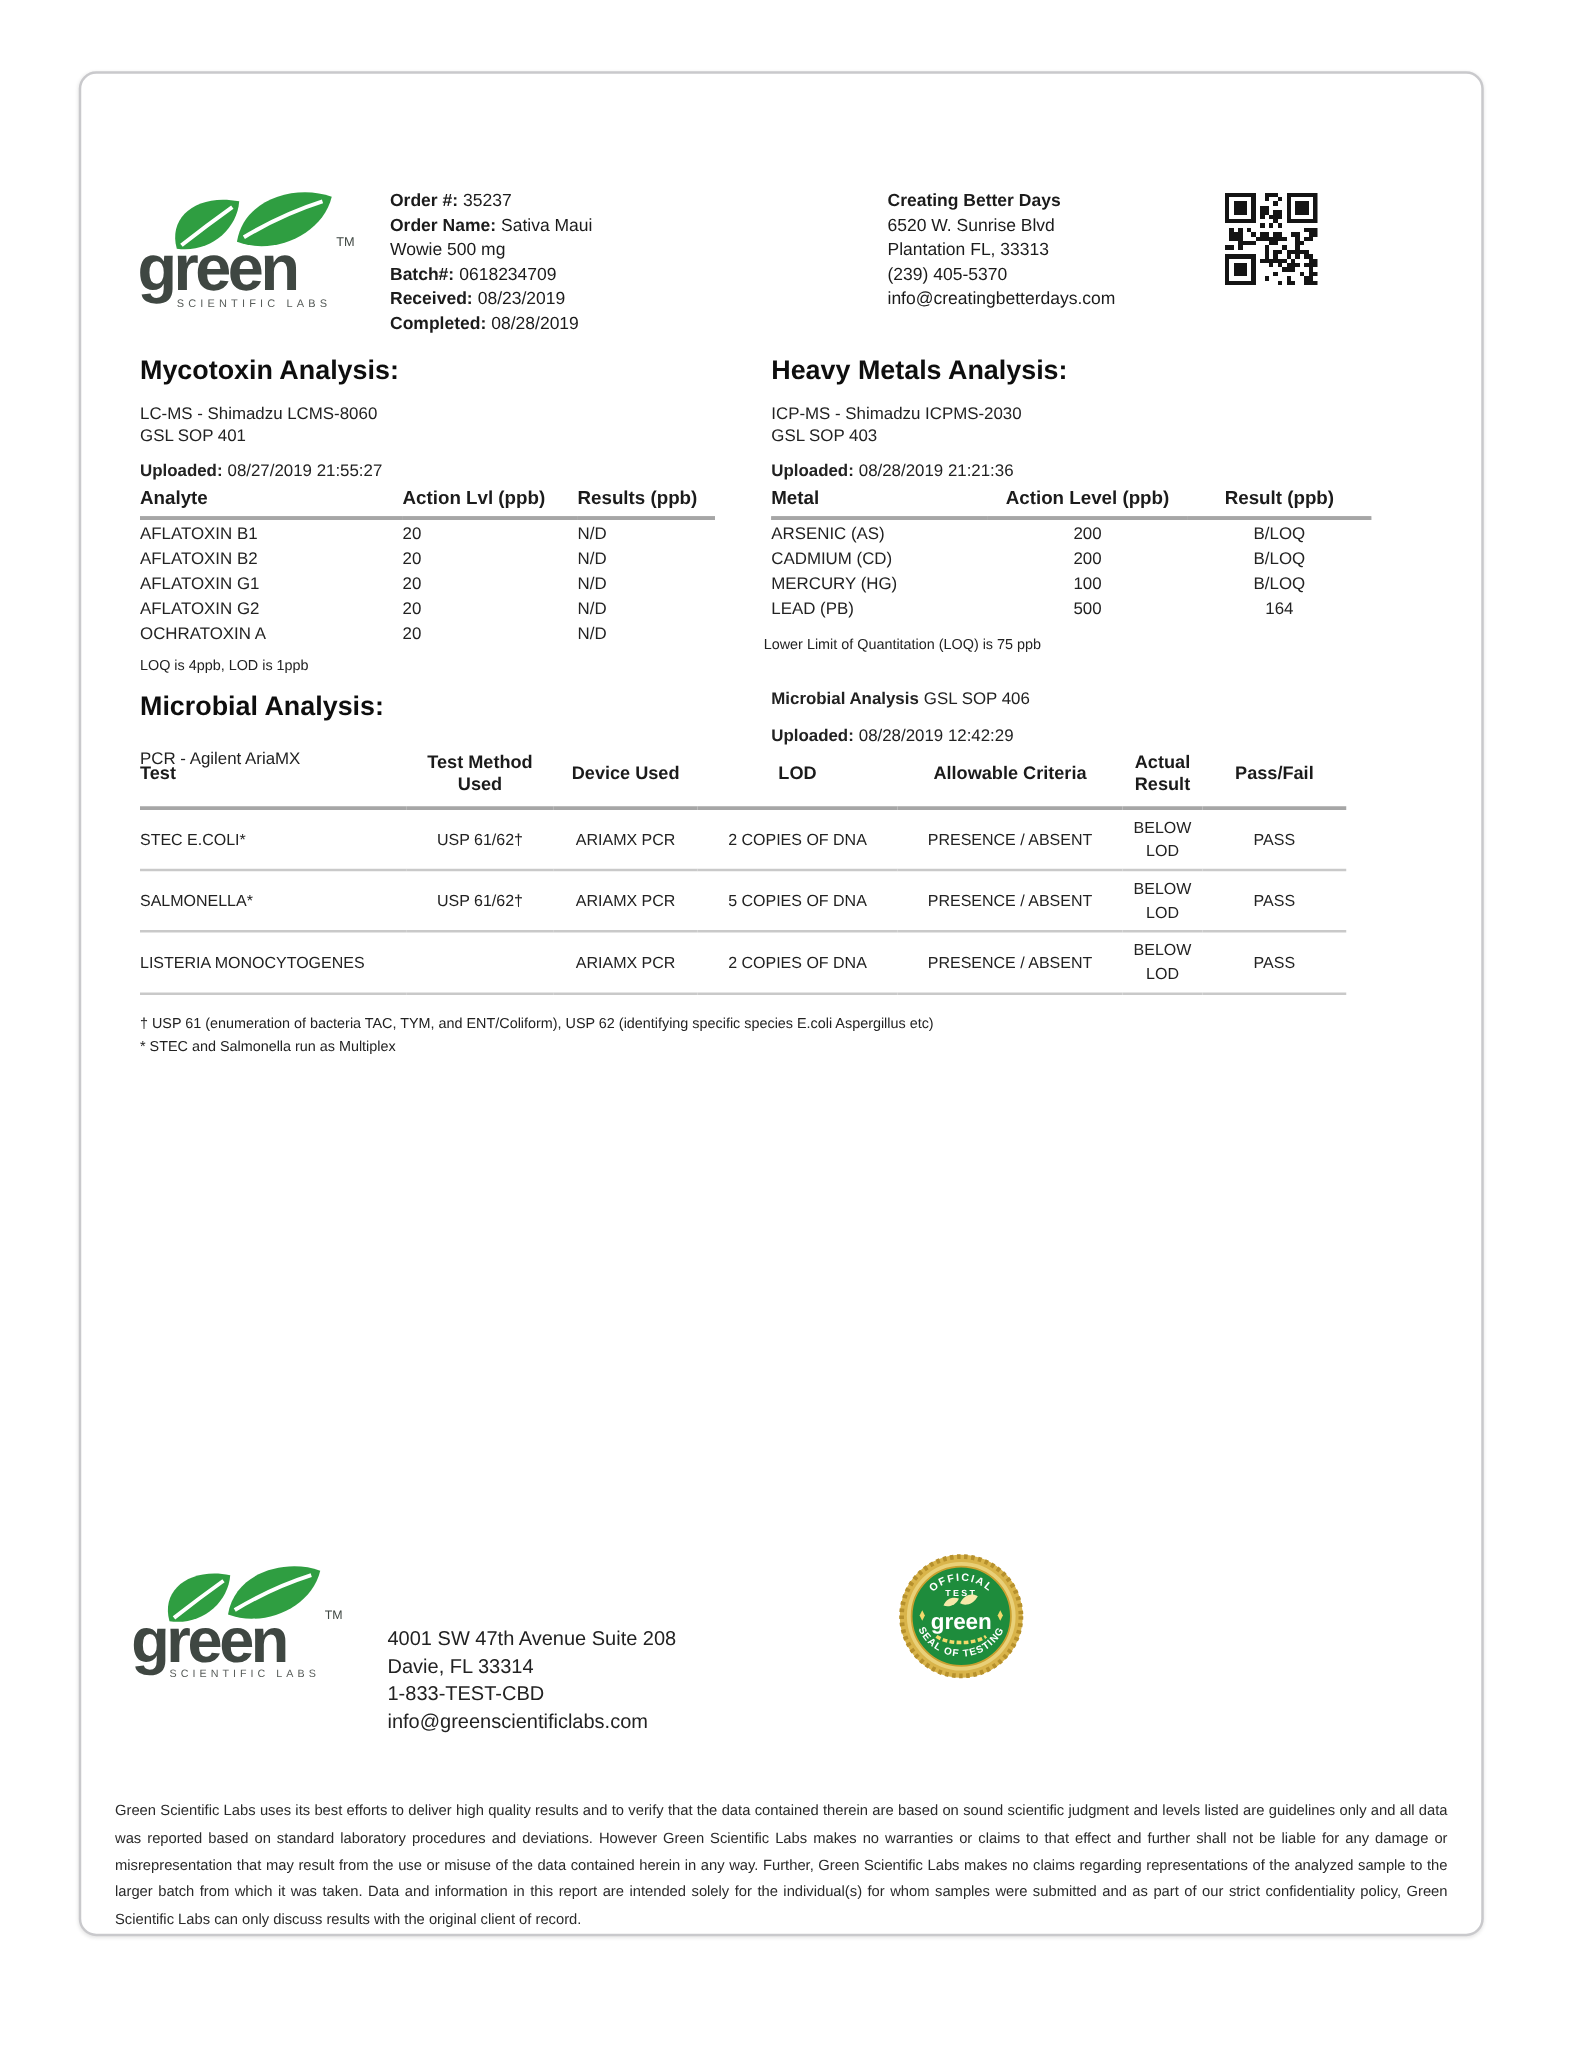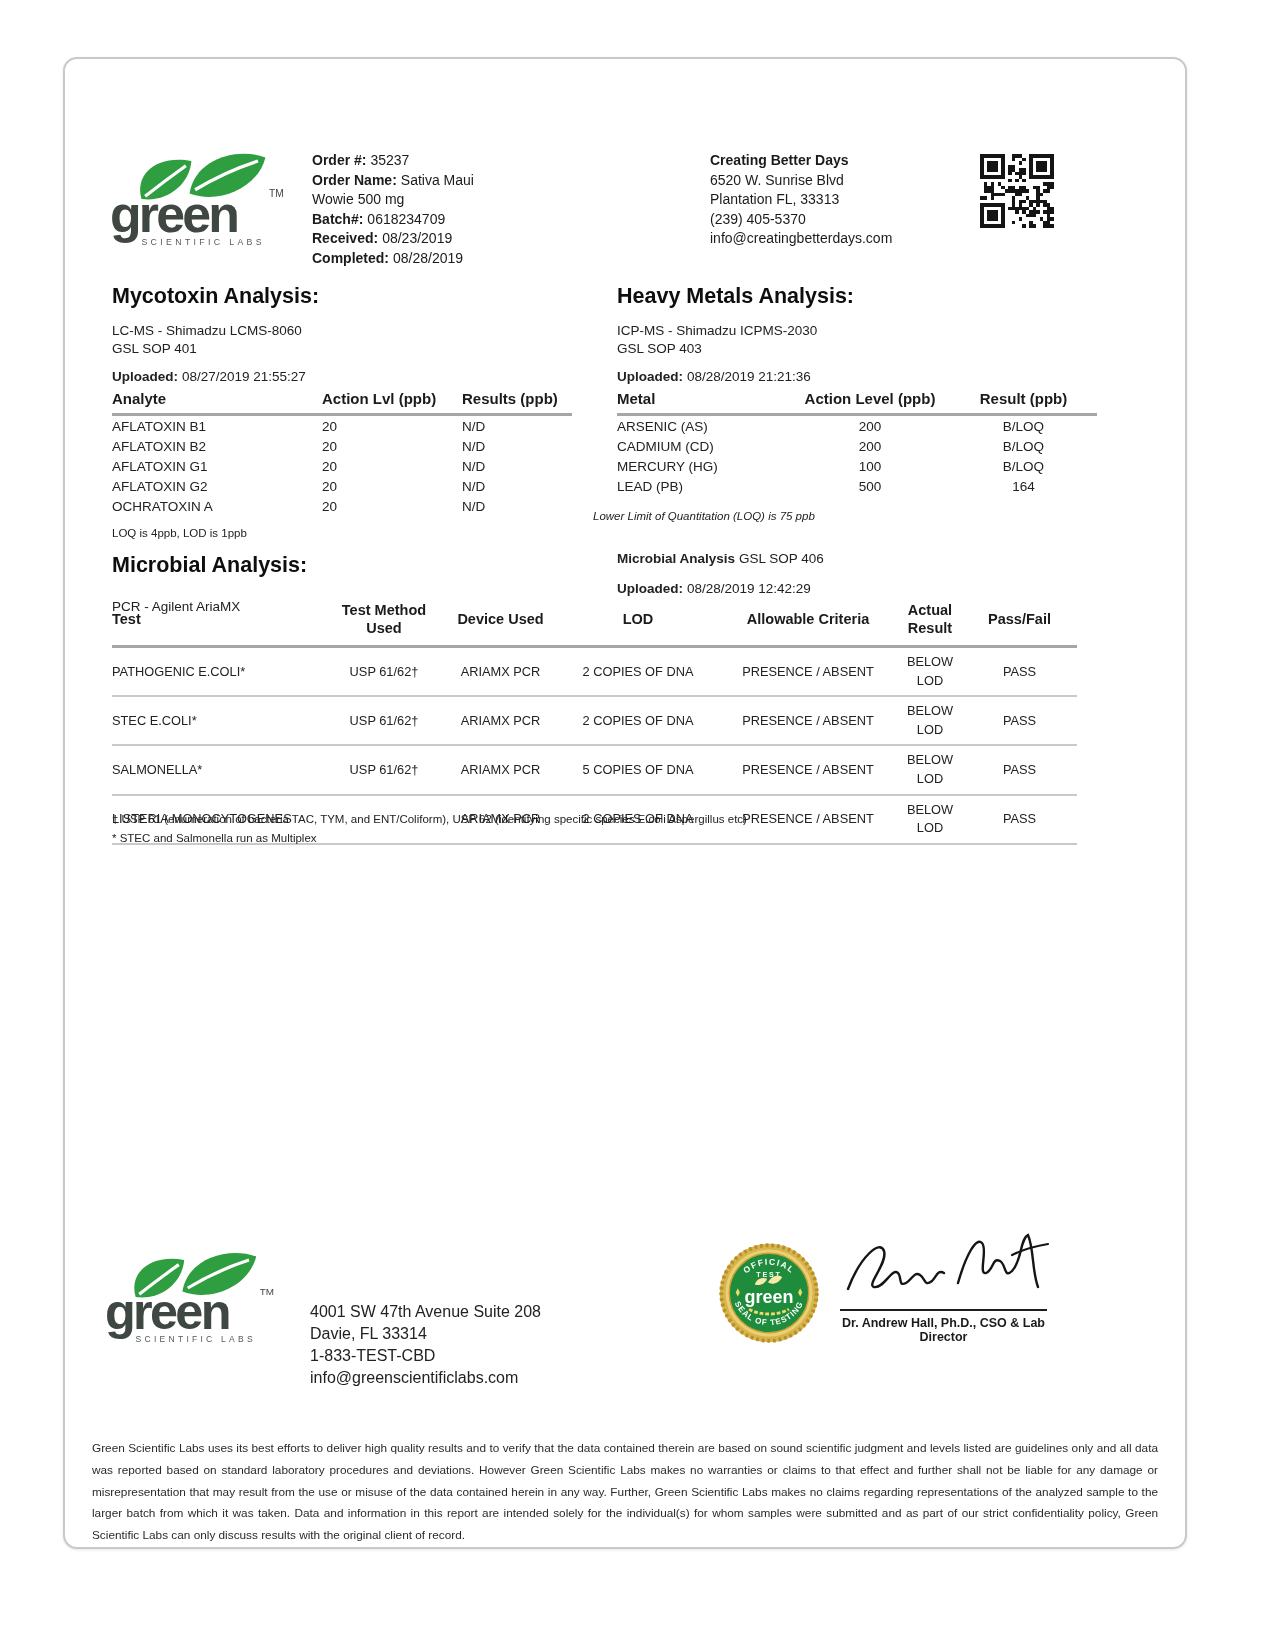--- a/index.html
+++ b/index.html
@@ -371,21 +371,21 @@
           <td>100</td>
           <td>B/LOQ</td>
         </tr>
         <tr>
           <td>LEAD (PB)</td>
           <td>500</td>
           <td>164</td>
         </tr>
       </tbody>
   </table>
-  <div class="abs small" style="left:528px;top:451px;font-style:italic;">Lower Limit of Quantitation (LOQ) is 75 ppb</div>
+  <div class="abs small" style="left:546px;top:451px;">Lower Limit of Quantitation (LOQ) is 75 ppb</div>
 
   <div class="abs h2" style="left:47px;top:494px;">Microbial Analysis:</div>
   <div class="abs meta" style="left:552px;top:491px;">
     <span class="b">Microbial Analysis</span><span class="val">GSL SOP 406</span>
   </div>
   <div class="abs meta" style="left:552px;top:521px;">
     <span class="b">Uploaded:</span><span class="val">08/28/2019 12:42:29</span>
   </div>
   <div class="abs meta" style="left:47px;top:539px;">PCR - Agilent AriaMX</div>
 
@@ -405,29 +405,20 @@
         <th>Test Method Used</th>
         <th>Device Used</th>
         <th>LOD</th>
         <th>Allowable Criteria</th>
         <th>Actual Result</th>
         <th>Pass/Fail</th>
       </tr>
     </thead>
     <tbody>
         <tr>
-          <td>PATHOGENIC E.COLI*</td>
-          <td>USP 61/62†</td>
-          <td>ARIAMX PCR</td>
-          <td>2 COPIES OF DNA</td>
-          <td>PRESENCE / ABSENT</td>
-          <td>BELOW LOD</td>
-          <td>PASS</td>
-        </tr>
-        <tr>
           <td>STEC E.COLI*</td>
           <td>USP 61/62†</td>
           <td>ARIAMX PCR</td>
           <td>2 COPIES OF DNA</td>
           <td>PRESENCE / ABSENT</td>
           <td>BELOW LOD</td>
           <td>PASS</td>
         </tr>
         <tr>
           <td>SALMONELLA*</td>
@@ -491,25 +482,16 @@
       <path d="M34 72 C 44 79, 66 79, 76 72" stroke="#f3d96b" stroke-width="3" fill="none" stroke-dasharray="4 2"></path>
       <path id="sealBot" d="M 16,58 A 40,40 0 0 0 94,58" fill="none"></path>
       <text font-family="Liberation Sans, sans-serif" font-size="8.5" font-weight="bold" fill="#ffffff" letter-spacing="1">
         <textPath href="#sealBot" startOffset="50%" text-anchor="middle">SEAL OF TESTING</textPath>
       </text>
       <path d="M22 50 l2.2 4.4 -2.2 4.4 -2.2 -4.4 Z" fill="#f3d96b"></path>
       <path d="M88 50 l2.2 4.4 -2.2 4.4 -2.2 -4.4 Z" fill="#f3d96b"></path>
     </svg>
   </div>
 
-  <div class="abs" style="left:775px;top:1168px;width:215px;">
-    <svg width="215" height="74" viewBox="0 0 215 74">
-      <path d="M8 62 C 20 30, 40 12, 44 24 C 48 36, 26 58, 34 60 C 44 62, 52 40, 58 46 C 62 50, 58 60, 66 56 C 72 53, 74 44, 80 48 C 86 52, 84 60, 92 54 C 96 50, 98 42, 104 46" stroke="#151515" stroke-width="2.4" fill="none" stroke-linecap="round"></path>
-      <path d="M118 56 C 126 28, 136 10, 142 16 C 148 22, 138 48, 146 46 C 154 43, 152 30, 160 34 C 166 37, 164 52, 172 44 C 182 34, 180 12, 188 8 C 194 22, 192 44, 198 60" stroke="#151515" stroke-width="2.4" fill="none" stroke-linecap="round"></path>
-      <path d="M172 28 C 182 23, 196 19, 208 17" stroke="#151515" stroke-width="2.2" fill="none" stroke-linecap="round"></path>
-    </svg>
-    <div class="sig-line" style="margin-top:4px;"></div>
-    <div class="sig-name">Dr. Andrew Hall, Ph.D., CSO &amp; Lab Director</div>
-  </div>
 
   <div class="abs disclaimer" style="left:27px;top:1379px;width:1066px;">Green Scientific Labs uses its best efforts to deliver high quality results and to verify that the data contained therein are based on sound scientific judgment and levels listed are guidelines only and all data was reported based on standard laboratory procedures and deviations. However Green Scientific Labs makes no warranties or claims to that effect and further shall not be liable for any damage or misrepresentation that may result from the use or misuse of the data contained herein in any way. Further, Green Scientific Labs makes no claims regarding representations of the analyzed sample to the larger batch from which it was taken. Data and information in this report are intended solely for the individual(s) for whom samples were submitted and as part of our strict confidentiality policy, Green Scientific Labs can only discuss results with the original client of record.</div>
 
 </div>
 
 </body></html>

